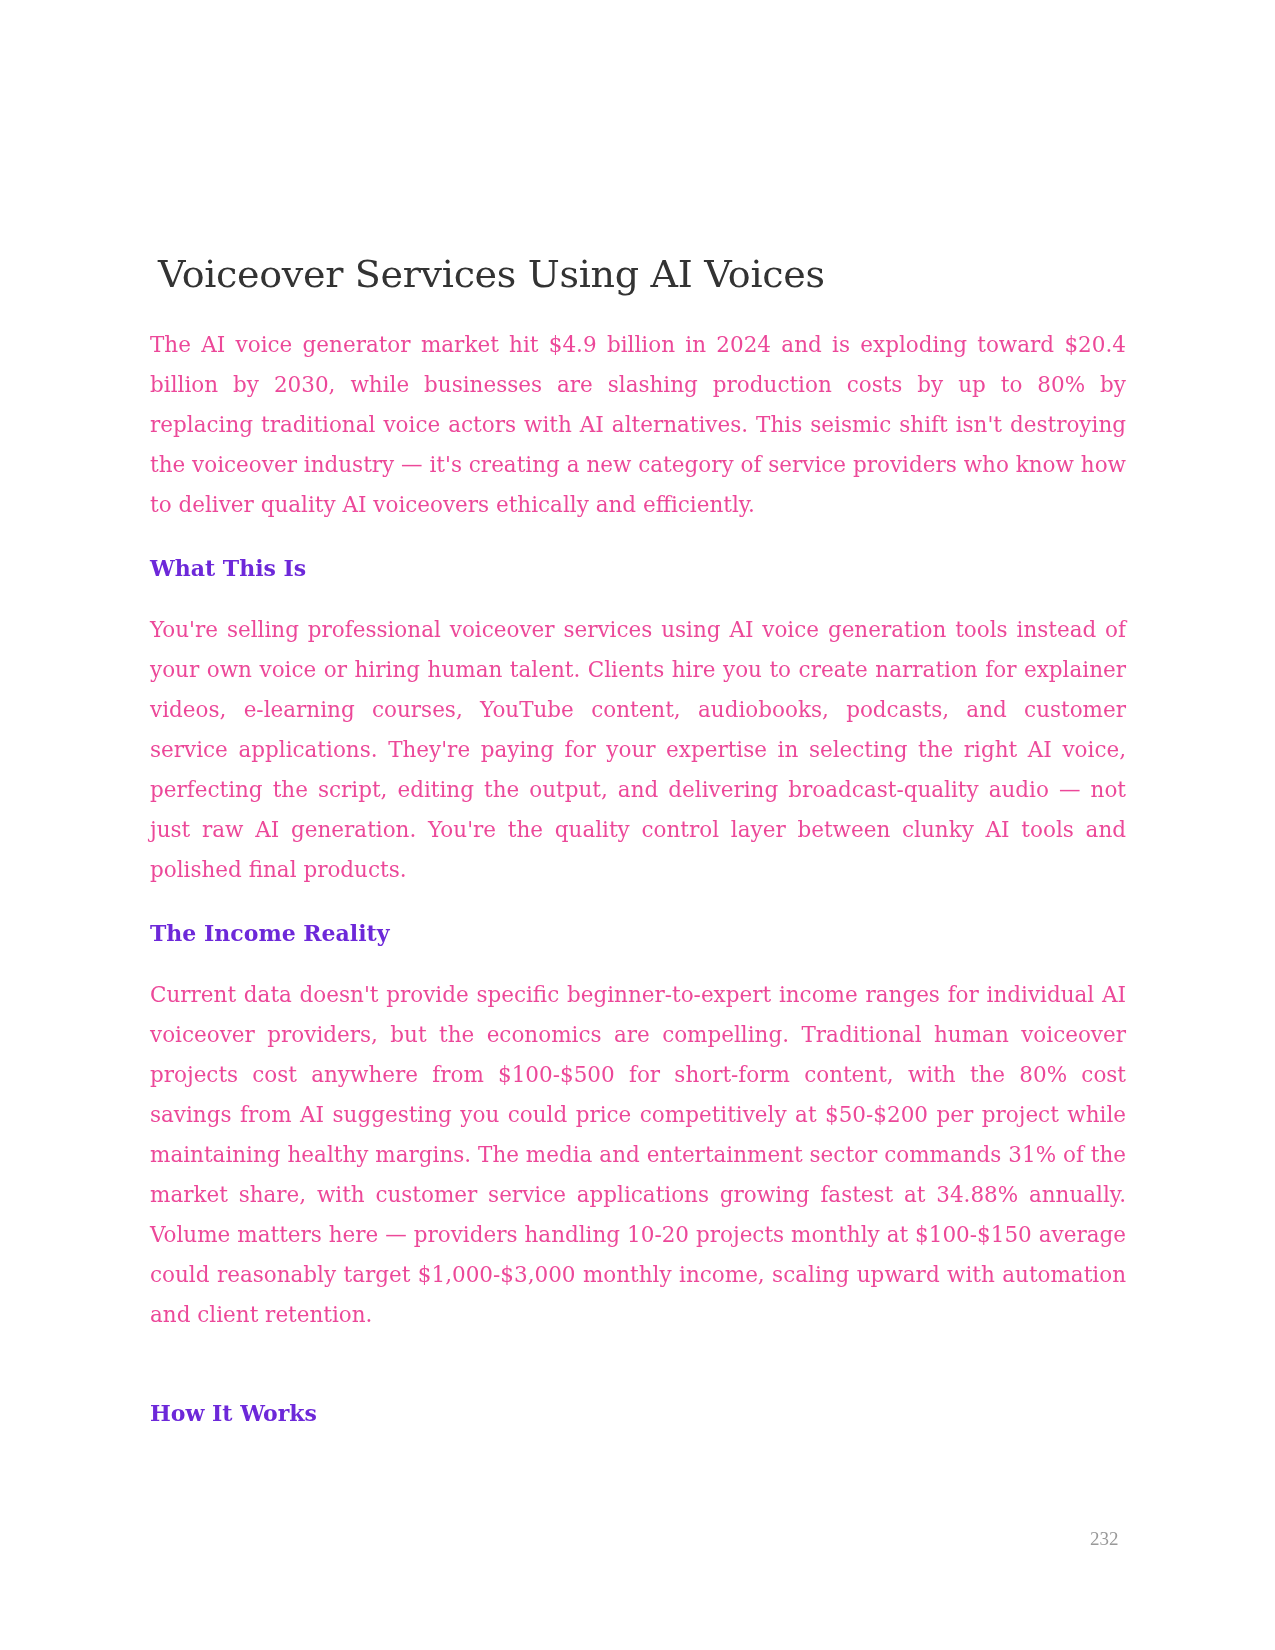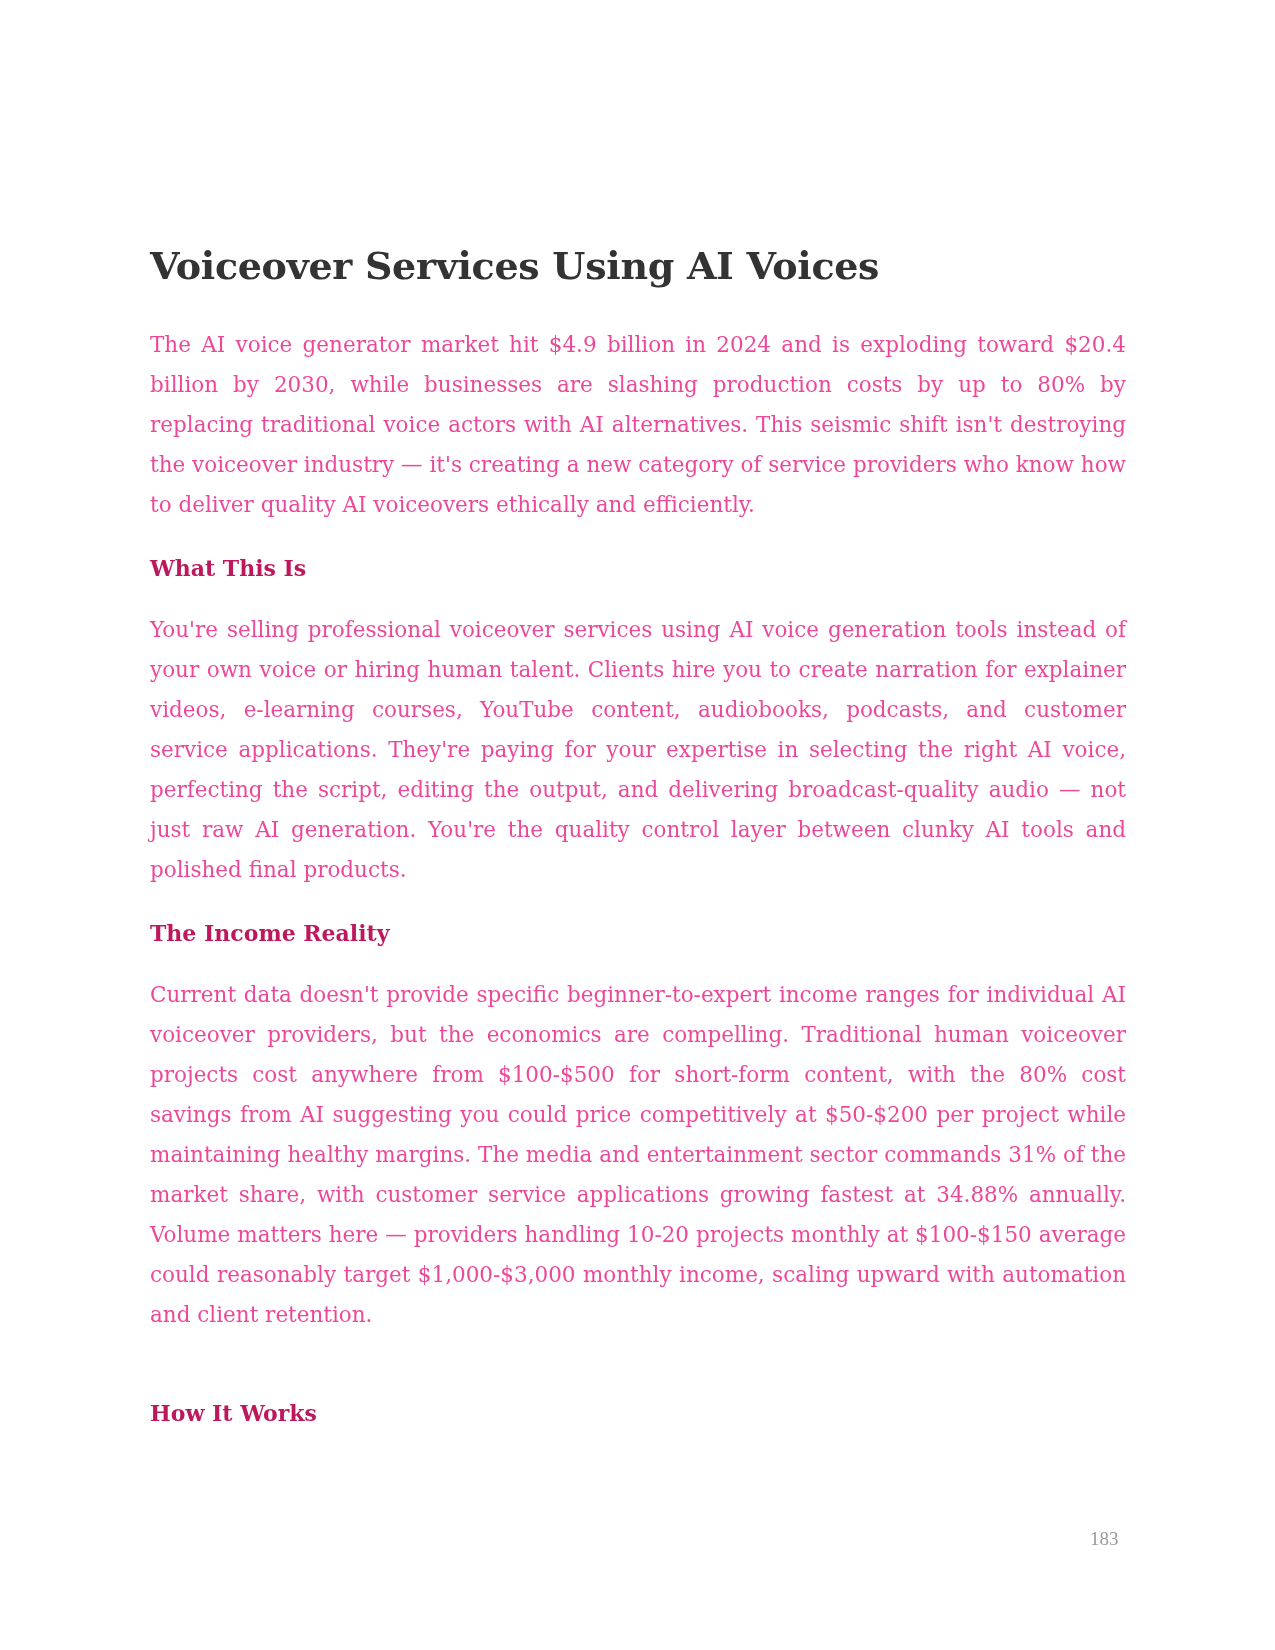--- a/index.html
+++ b/index.html
@@ -1,31 +1,31 @@
 <!DOCTYPE html>
 <html><head>
 <meta charset="utf-8">
 <style>
   html, body { margin: 0; padding: 0; background: #ffffff; }
   body { width: 1275px; height: 1650px; position: relative; overflow: hidden; }
   .page { position: absolute; left: 150px; top: 0; width: 976px; }
   .title {
-    position: absolute; left: 0; top: 238px; margin: 0; width: 976px;
-    font-family: "DejaVu Serif", serif; font-weight: bold; font-size: 38px;
+    position: absolute; left: 0; top: 238px; margin: 8px; width: 976px;
+    font-family: "DejaVu Serif", serif; font-weight: normal; font-size: 38px;
     line-height: 56px; color: #333333; letter-spacing: -0.3px;
   }
   .p {
     position: absolute; left: 0; width: 976px; margin: 0;
     font-family: "DejaVu Serif", serif; font-size: 21.5px; line-height: 40px;
     color: #ec4899; text-align: justify; text-align-last: left;
   }
   .h2 {
     position: absolute; left: 0; margin: 0;
     font-family: "DejaVu Serif", serif; font-weight: bold; font-size: 22px;
-    line-height: 40px; color: #be185d;
+    line-height: 40px; color: #6d28d9;
   }
   .pagenum {
     position: absolute; left: 1090px; top: 1527px;
     font-family: "Liberation Serif", serif; font-size: 19px; color: #999999;
     line-height: 24px;
   }
 </style>
 </head>
 <body>
 
@@ -36,13 +36,13 @@
 
   <h2 class="h2" style="top:548px;">What This Is</h2>
   <p class="p" style="top:610px;">You're selling professional voiceover services using AI voice generation tools instead of your own voice or hiring human talent. Clients hire you to create narration for explainer videos, e-learning courses, YouTube content, audiobooks, podcasts, and customer service applications. They're paying for your expertise in selecting the right AI voice, perfecting the script, editing the output, and delivering broadcast-quality audio — not just raw AI generation. You're the quality control layer between clunky AI tools and polished final products.</p>
 
   <h2 class="h2" style="top:913px;text-align:center;">The Income Reality</h2>
   <p class="p" style="top:975px;">Current data doesn't provide specific beginner-to-expert income ranges for individual AI voiceover providers, but the economics are compelling. Traditional human voiceover projects cost anywhere from $100-$500 for short-form content, with the 80% cost savings from AI suggesting you could price competitively at $50-$200 per project while maintaining healthy margins. The media and entertainment sector commands 31% of the market share, with customer service applications growing fastest at 34.88% annually. Volume matters here — providers handling 10-20 projects monthly at $100-$150 average could reasonably target $1,000-$3,000 monthly income, scaling upward with automation and client retention.</p>
 
   <h2 class="h2" style="top:1393px;">How It Works</h2>
 </div>
 
-<div class="pagenum">183</div>
+<div class="pagenum">232</div>
 
 </body></html>

